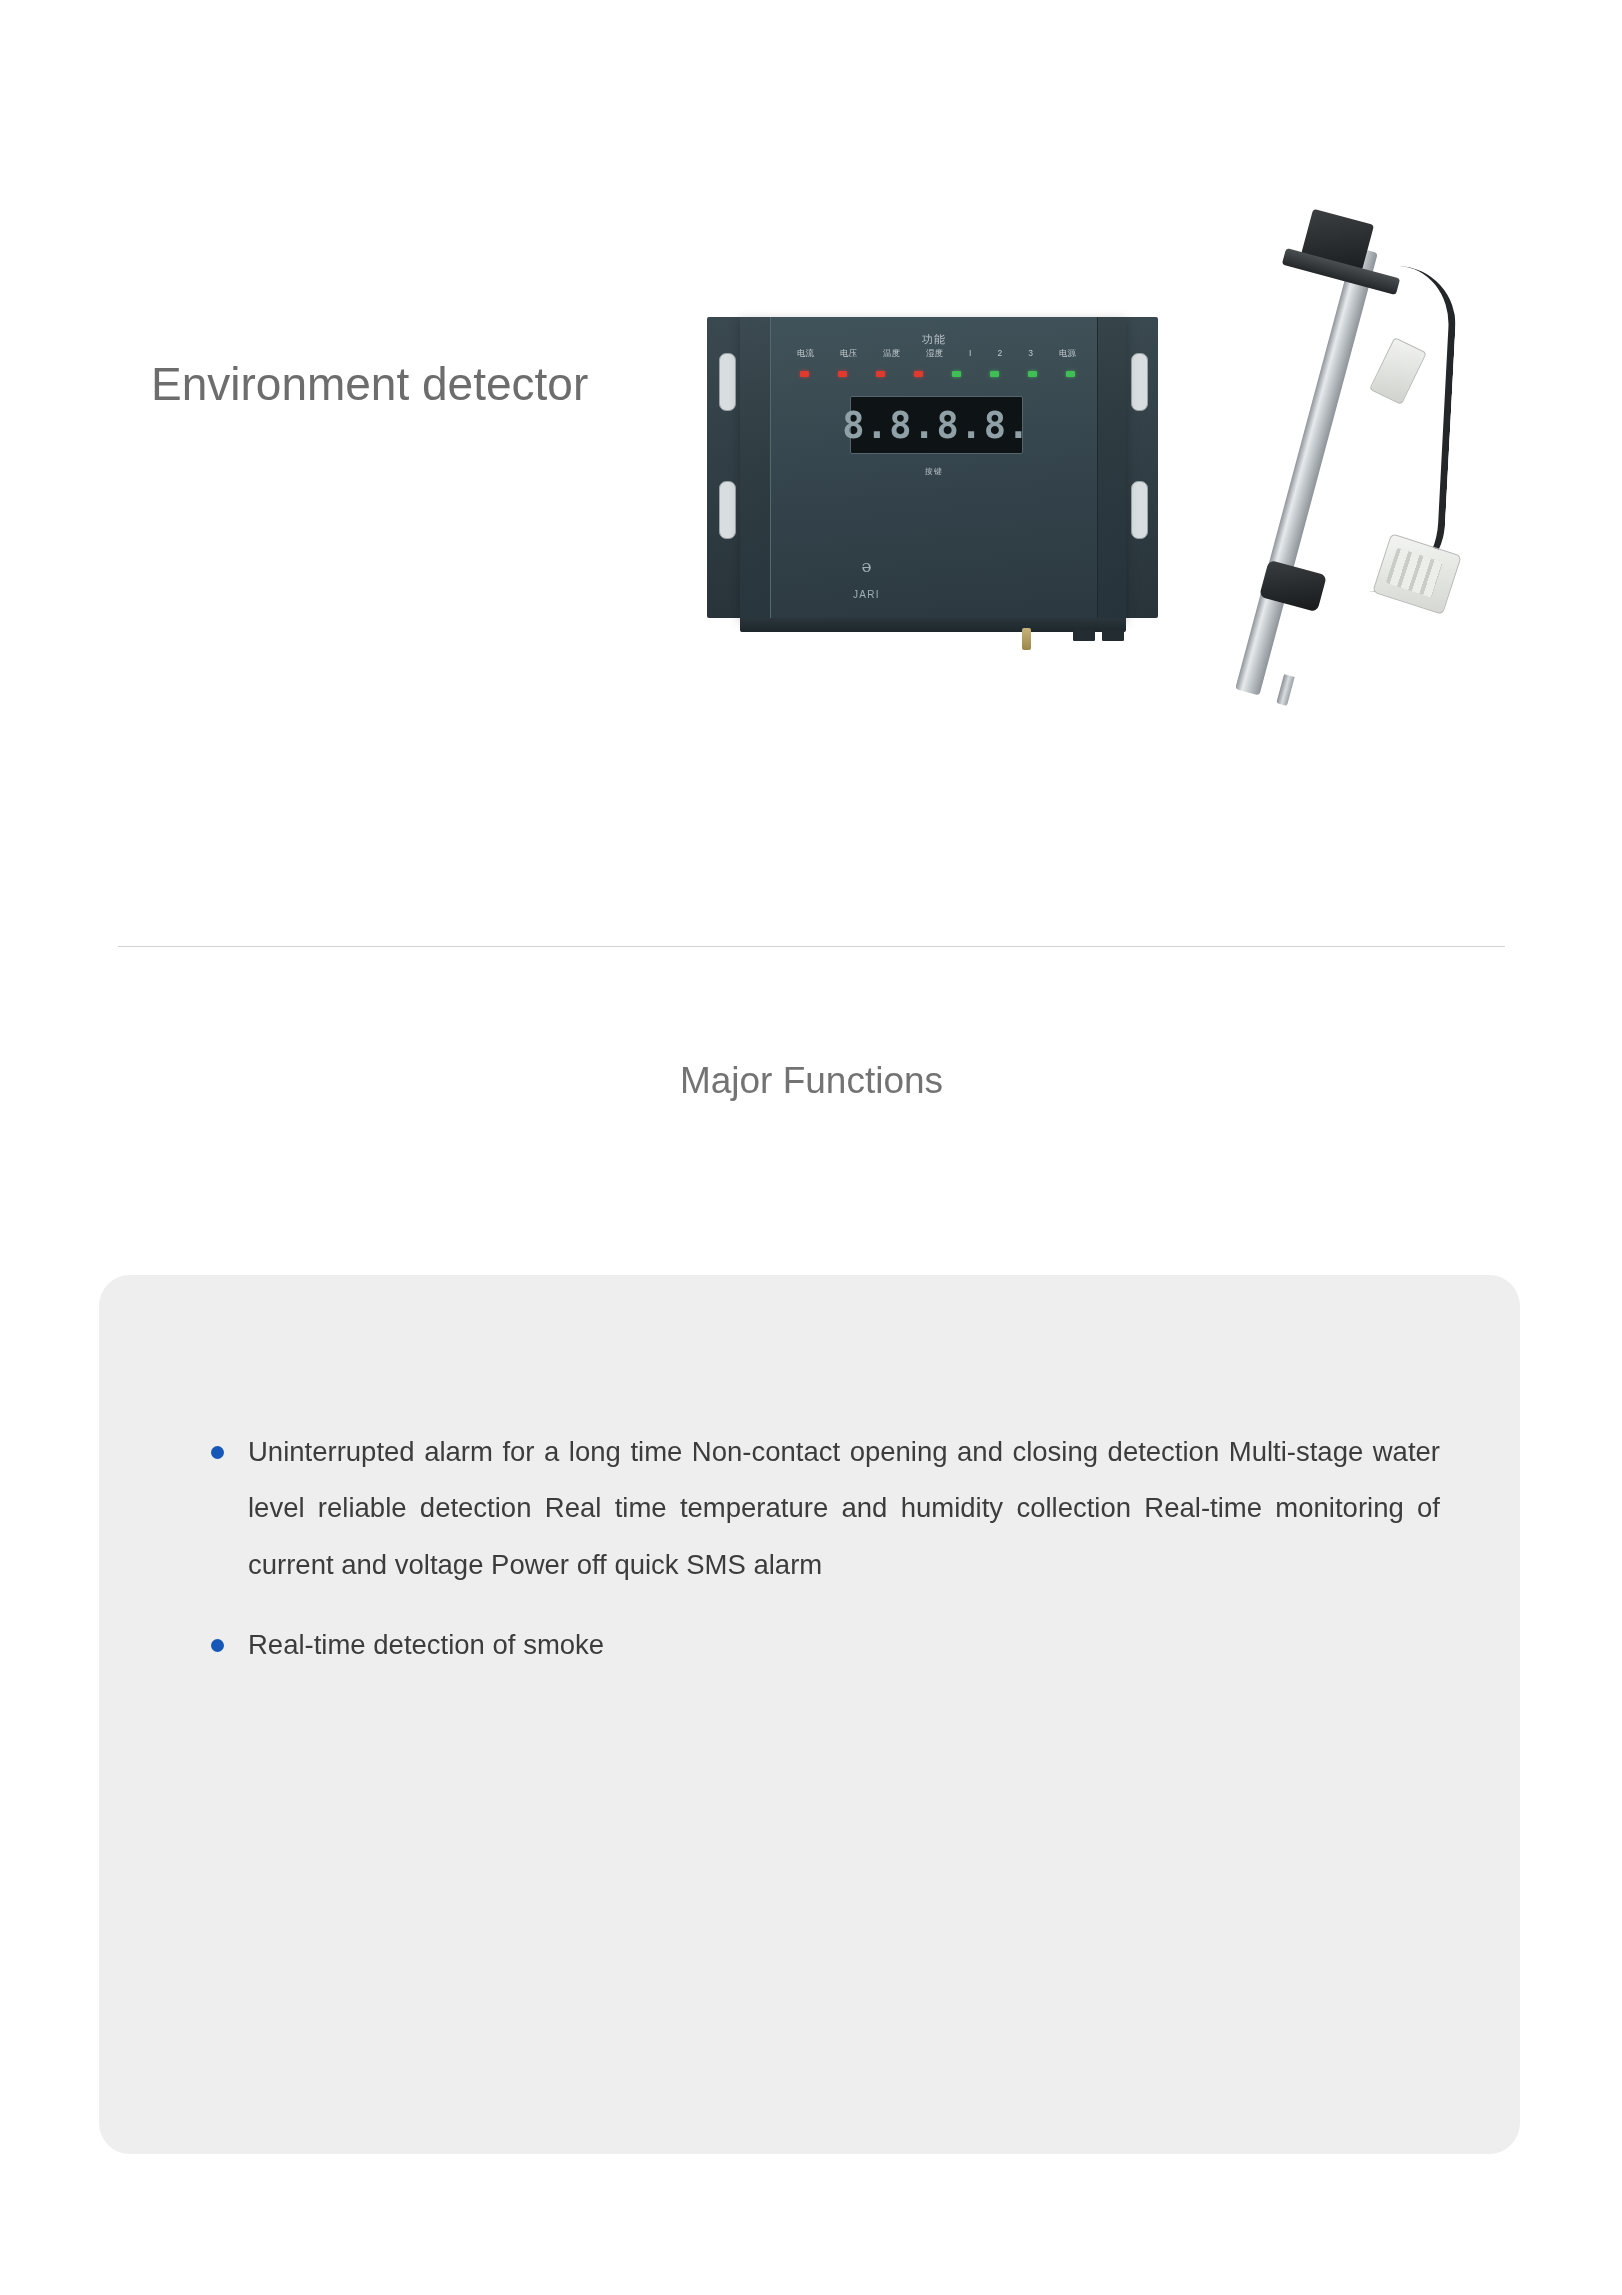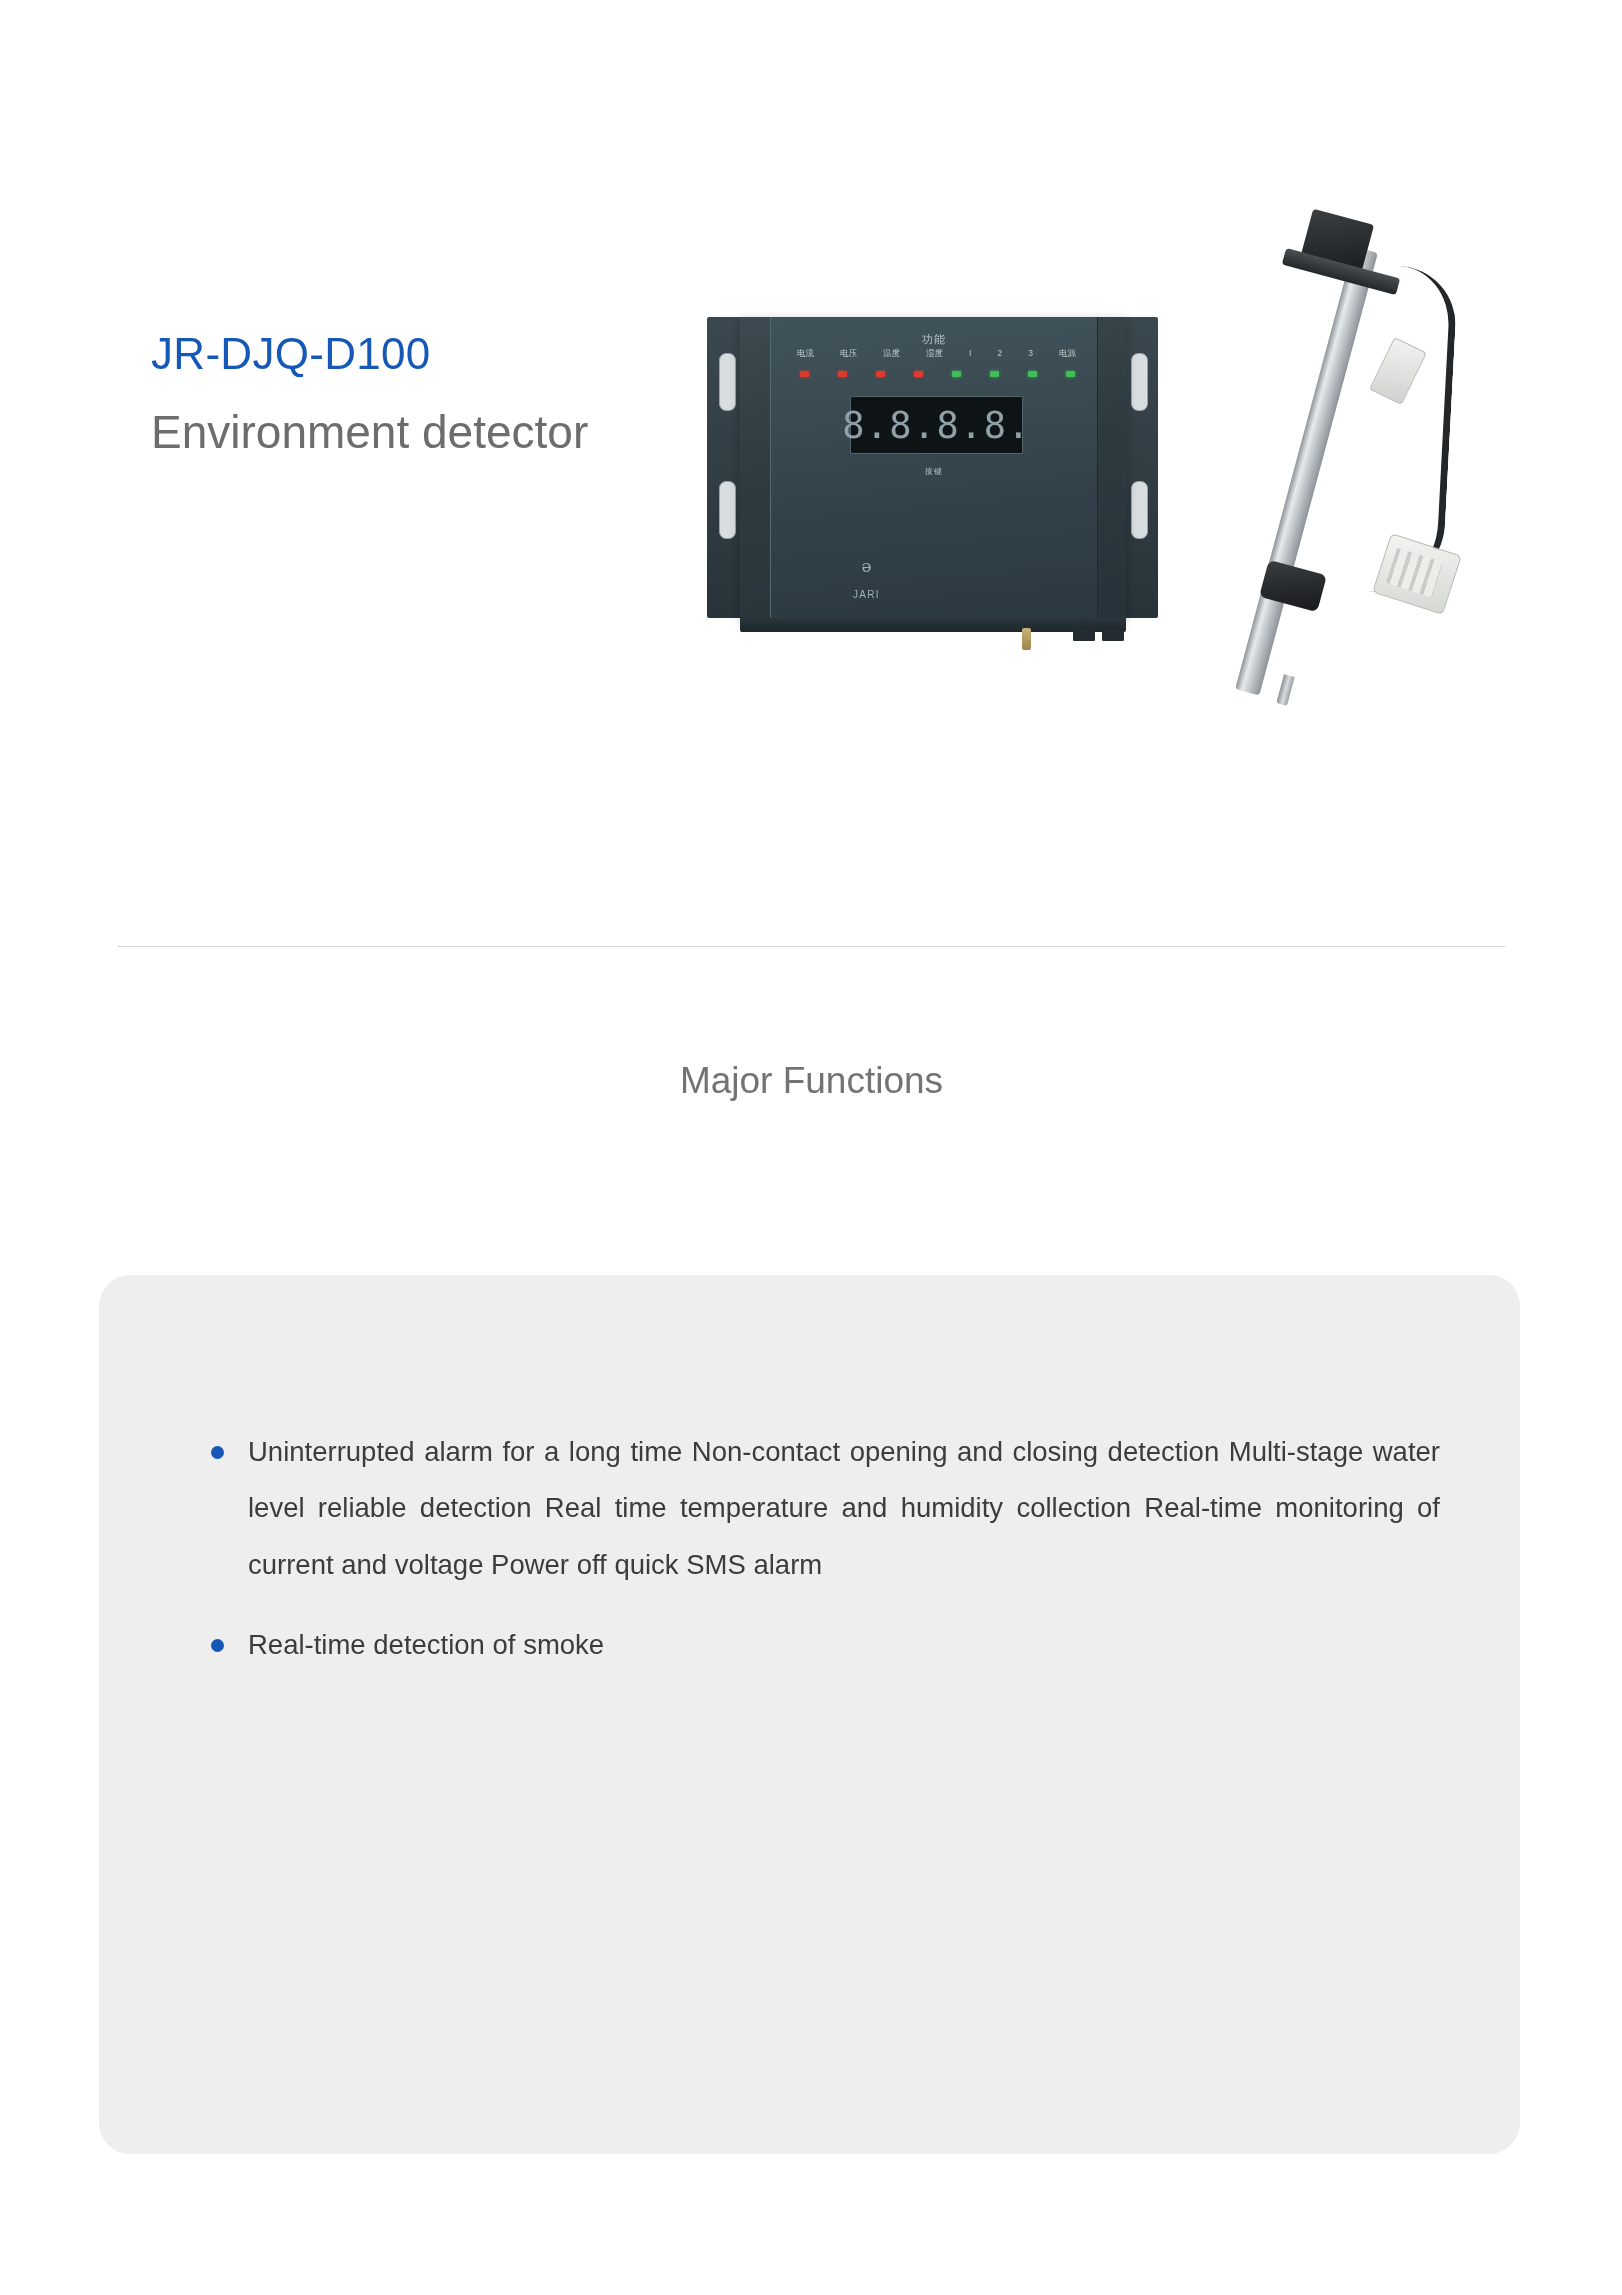--- a/index.html
+++ b/index.html
@@ -142,20 +142,21 @@
     left: 79px;
     width: 171px;
     height: 56px;
     background: #0e1416;
     border: 1.3px solid #55656c;
     border-radius: 2px;
     display: flex;
     align-items: center;
     justify-content: center;
     gap: 3.9px;
+    font-weight: bold;
   }
   .digit {
     font-family: "DejaVu Sans Mono", monospace;
     font-size: 37px;
     color: #8fa0a6;
     line-height: 1;
     letter-spacing: 1.3px;
   }
   .face-label-btn {
     position: absolute;
@@ -376,21 +377,20 @@
     border-radius: 50%;
     background: #1658b8;
   }
 </style>
 </head>
 <body>
 
 <div class="hero">
 
   <div class="title-block">
-    <div class="product-code">JR-DJQ-D100</div>
     <div class="product-name">Environment detector</div>
   </div>
 
   <div class="device-wrap">
     <div class="wing left">
       <div class="slot s1"></div>
       <div class="slot s2"></div>
     </div>
     <div class="wing right">
       <div class="slot s1"></div>

